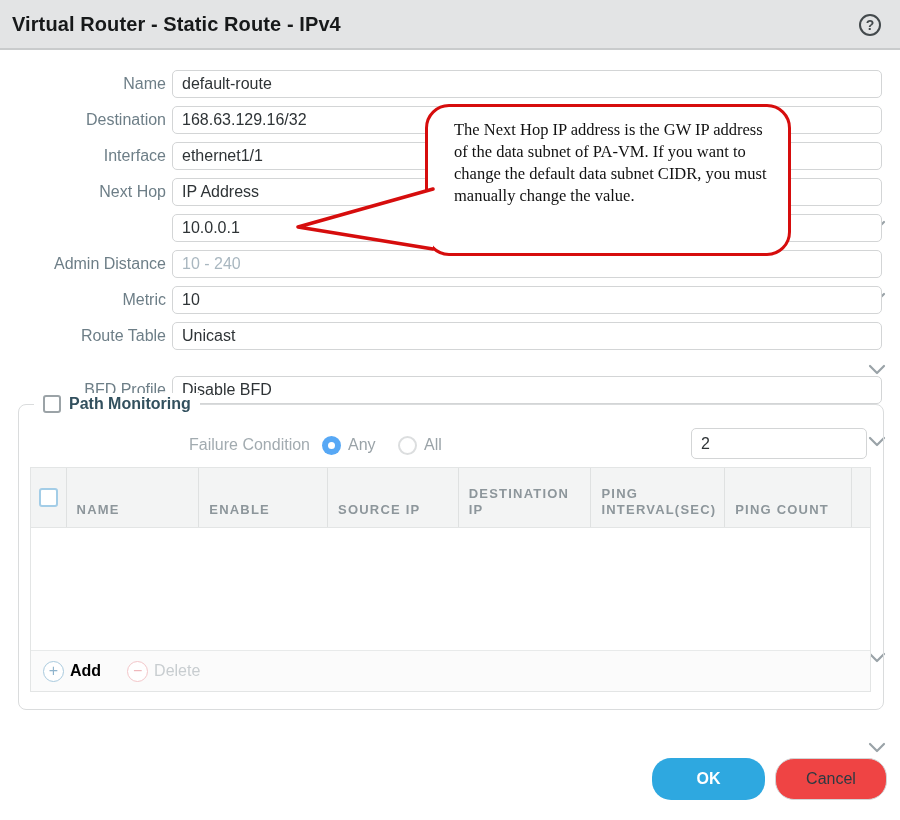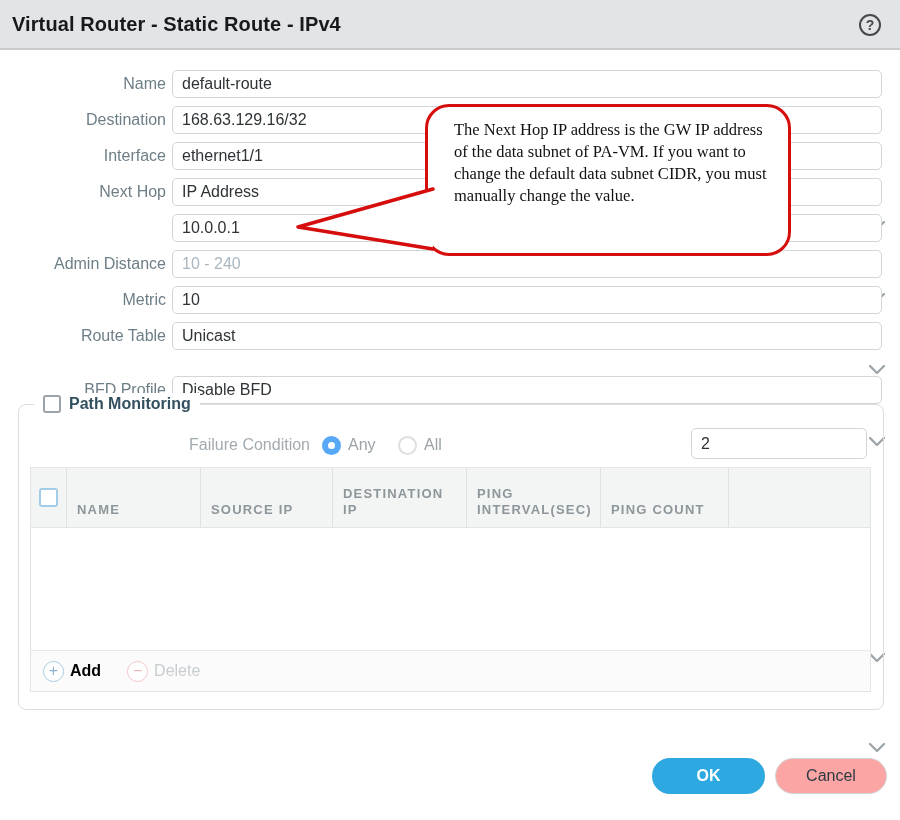--- a/index.html
+++ b/index.html
@@ -111,26 +111,26 @@
   .callout {
     position: absolute; left: 425px; top: 104px; width: 366px; height: 152px;
     background: #ffffff; border: 3.5px solid #d60d0d; border-radius: 24px; z-index: 4;
     padding: 12px 18px 0 26px;
     font-family: "Liberation Serif", serif; font-size: 16.5px; line-height: 22px; color: #111;
   }
   .callout-tail { position: absolute; left: 293px; top: 183px; width: 142px; height: 78px; z-index: 5; pointer-events: none; }
 
   
   .btn {
-    position: absolute; top: 758px; height: 36px; border-radius: 19px; font-size: 16px;
+    position: absolute; top: 758px; height: 42px; border-radius: 19px; font-size: 16px;
     display: flex; align-items: center; justify-content: center; cursor: pointer;
     font-family: "Liberation Sans", sans-serif;
   }
   .btn-ok { left: 652px; width: 113px; background: #2ea8e0; color: #ffffff; font-weight: 700; border: none; }
-  .btn-cancel { left: 775px; width: 112px; background: #fca5a5; color: #2c3a42; border: 1px solid #d2d5d6; }
+  .btn-cancel { left: 775px; width: 112px; background: #ef4444; color: #2c3a42; border: 1px solid #d2d5d6; }
 </style>
 </head>
 <body>
 
 <div class="stage">
 
   <div class="titlebar">
     <h1>Virtual Router - Static Route - IPv4</h1>
     <div class="help-icon">
       <span>?</span>
@@ -224,20 +224,21 @@
   <div class="radio-label" style="left:424px">All</div>
 
   <input class="ph-input" value="2" style="">
 
   <div class="pm-table">
     <div class="pm-thead">
       <div class="th cb-col" style="width:36px">
         <div class="tbl-checkbox"></div>
       </div>
       <div class="th" style="width:134px">NAME</div>
+      <div class="th" style="width:130px">ENABLE</div>
       <div class="th" style="width:132px">SOURCE IP</div>
       <div class="th" style="width:134px">DESTINATION IP</div>
       <div class="th" style="width:134px">PING INTERVAL(SEC)</div>
       <div class="th" style="width:128px">PING COUNT</div>
       <div class="th" style="flex:1"></div>
     </div>
     <div class="pm-tbody"></div>
     <div class="pm-tfoot">
       <div class="foot-btn">
         <div class="circle-icon add-circle">+</div>

